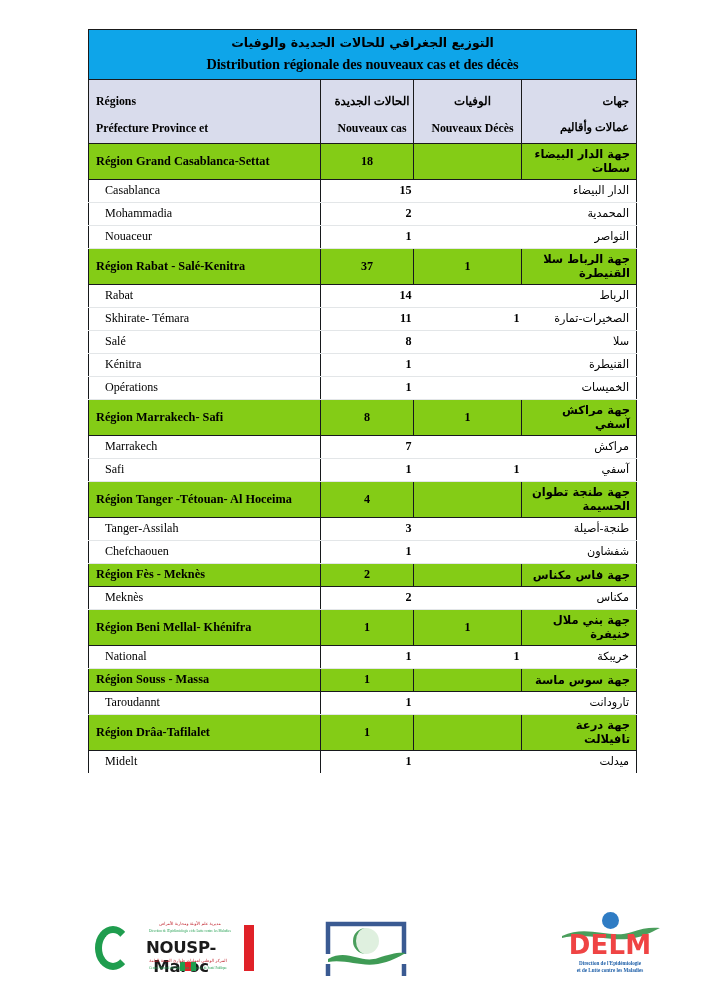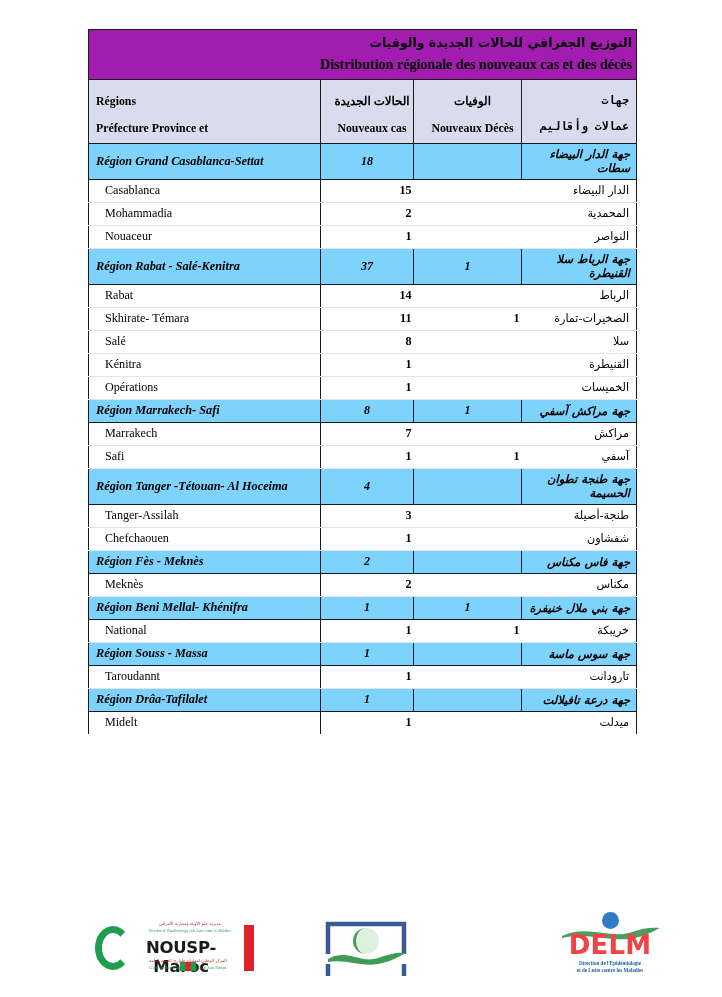--- a/index.html
+++ b/index.html
@@ -30,22 +30,22 @@
     table-layout: fixed;
   }
   table.report col.c-name  { width: 232px; }
   table.report col.c-cases { width: 93px; }
   table.report col.c-death { width: 108px; }
   table.report col.c-ar    { width: 115px; }
 
   
   .title-cell {
     border: 1.1px solid #1a1a1a;
-    background: #a21caf;
-    text-align: right;
+    background: #0ea5e9;
+    text-align: center;
     padding: 5px 4px 5px 4px;
     line-height: 1.30;
   }
   .title-ar {
     font-family: "DejaVu Sans", sans-serif;
     font-size: 12.5px;
     font-weight: 700;
     direction: rtl;
     padding-bottom: 4px;
   }
@@ -62,34 +62,33 @@
     vertical-align: top;
     padding: 4px 7px 5px 7px;
     font-size: 11.8px;
     font-weight: 700;
     line-height: 1.62;
   }
   tr.head-row td.center { text-align: center; padding-left: 12px; padding-right: 2px; }
   tr.head-row td.ar-head {
     text-align: right;
     direction: rtl;
-    font-family: Liberation Mono, monospace;
+    font-family: Liberation Serif, serif;
     font-size: 11.4px;
   }
   .hd-line { display: block; white-space: nowrap; margin-top: 8px; }
 
   
   tr.region td {
-    background: #7dd3fc;
+    background: #84cc16;
     border: 1.35px solid #17191c;
     font-size: 12.3px;
     font-weight: 700;
     padding: 3px 7px 4px 7px;
     height: 15px;
-    font-style: italic;
   }
   tr.region td.num { text-align: center; font-size: 12.1px; padding-left: 2px; padding-right: 2px; }
   tr.region td.ar {
     text-align: right;
     direction: rtl;
     font-family: "DejaVu Sans", sans-serif;
     font-size: 11.5px;
     font-weight: 700;
     padding-right: 6px;
   }

